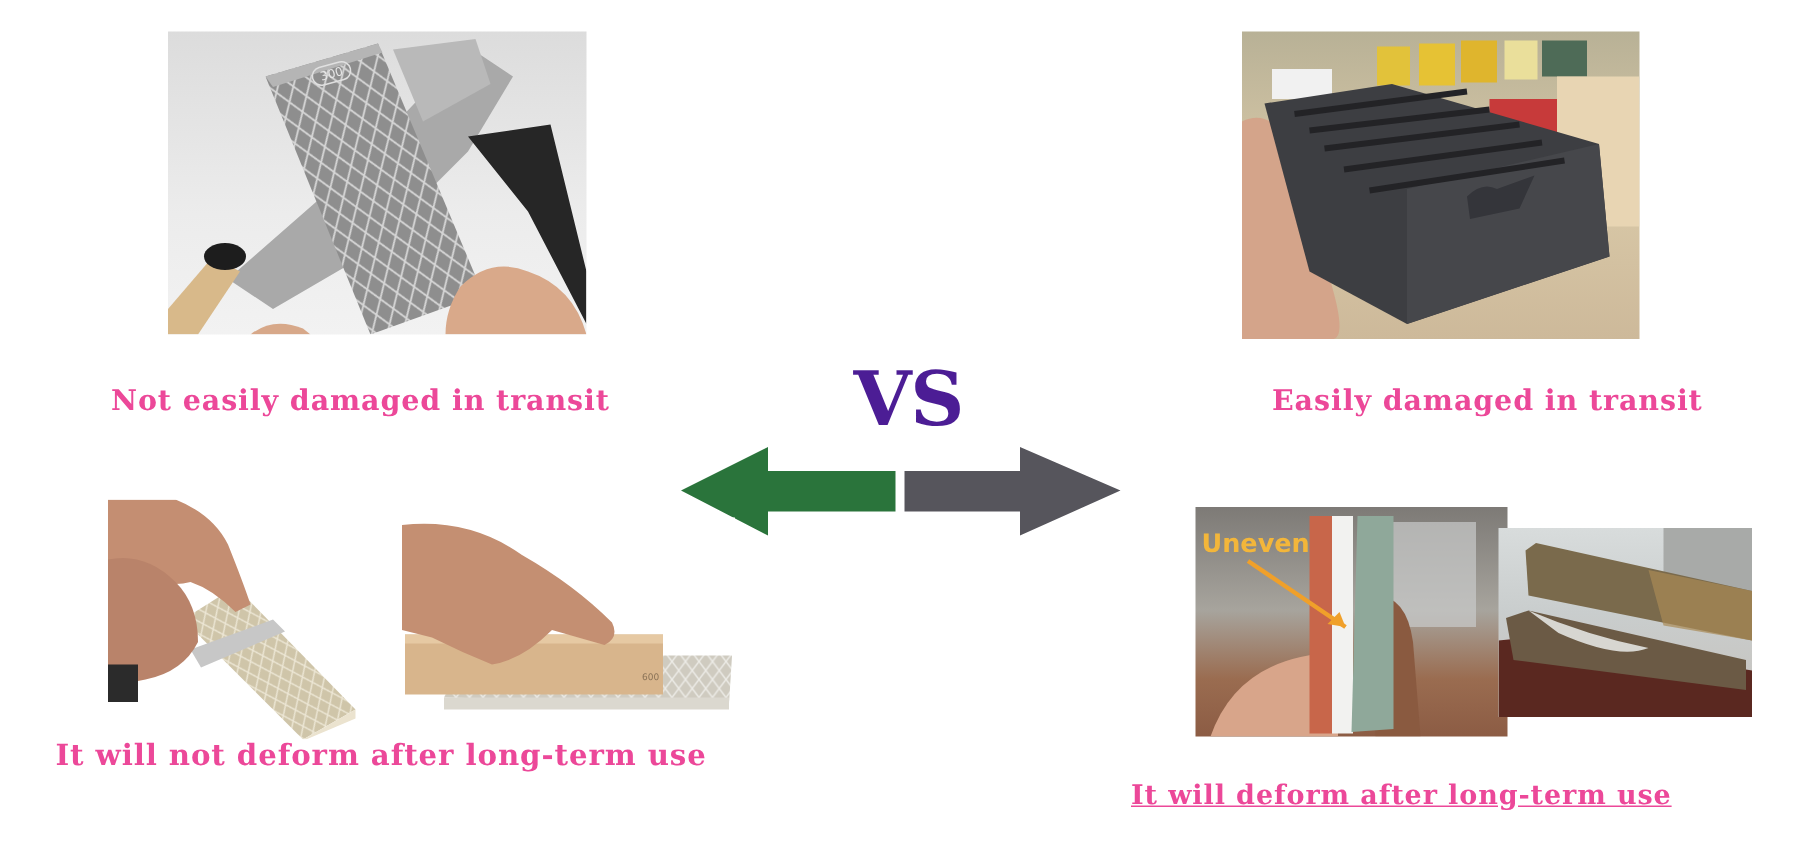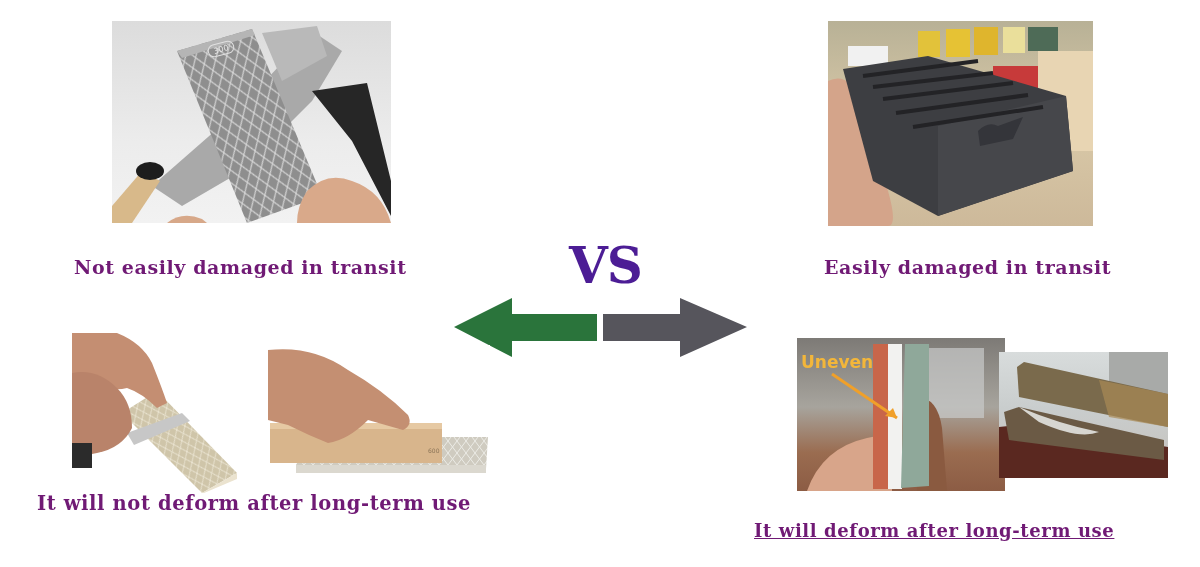--- a/index.html
+++ b/index.html
@@ -1,18 +1,18 @@
 <!DOCTYPE html>
 <html><head>
 <meta charset="utf-8">
 <style>
   html, body { margin: 0; padding: 0; background: #ffffff; }
   body { width: 1200px; height: 567px; position: relative; overflow: hidden; font-family: "DejaVu Serif", serif; }
   .abs { position: absolute; }
-  .caption { position: absolute; font-family: "DejaVu Serif", serif; font-weight: bold; color: #701a75; white-space: nowrap; letter-spacing: 0.6px; }
+  .caption { position: absolute; font-family: "DejaVu Serif", serif; font-weight: bold; color: #ec4899; white-space: nowrap; letter-spacing: 0.6px; }
   .photo { position: absolute; overflow: hidden; }
   .vs { position: absolute; font-family: "DejaVu Serif", serif; font-weight: bold; font-size: 50px; letter-spacing: -1px; }
 </style>
 </head>
 <body>
 
 <div class="photo" style="left:112px;top:21px;width:279px;height:202px;background:linear-gradient(180deg,#dcdcdc 0%,#ececec 60%,#f2f2f2 100%);">
   <svg width="279" height="202" viewBox="0 0 279 202">
     <defs>
       <pattern id="diamondA" width="12" height="18" patternUnits="userSpaceOnUse" patternTransform="rotate(-20)">
@@ -60,21 +60,21 @@
       <line x1="45" y1="66" x2="165" y2="52"></line>
       <line x1="55" y1="78" x2="185" y2="62"></line>
       <line x1="68" y1="92" x2="200" y2="74"></line>
       <line x1="85" y1="106" x2="215" y2="86"></line>
     </g>
     <path d="M150,110 Q160,100 170,105 L195,96 L185,118 L152,125 Z" fill="#34353a"></path>
   </svg>
 </div>
 
 <div class="caption" style="left:74px;top:256px;font-size:19px;">Not easily damaged in transit</div>
-<div class="caption" style="left:824px;top:256px;font-size:19px;">Easily damaged in transit</div>
+<div class="caption" style="left:848px;top:256px;font-size:19px;">Easily damaged in transit</div>
 
 <div class="vs" style="left:569px;top:236px;color:#4c1d95;">VS</div>
 
 <svg class="abs" style="left:440px;top:290px;" width="320" height="75" viewBox="0 0 320 75">
   <polygon points="14,37 72,8 72,24 157,24 157,51 72,51 72,67" fill="#2a743b"></polygon>
   <polygon points="163,24 240,24 240,8 307,37 240,67 240,51 163,51" fill="#56555c"></polygon>
 </svg>
 
 <div class="photo" style="left:72px;top:333px;width:170px;height:160px;background:#ffffff;">
   <svg width="170" height="160" viewBox="0 0 170 160">

